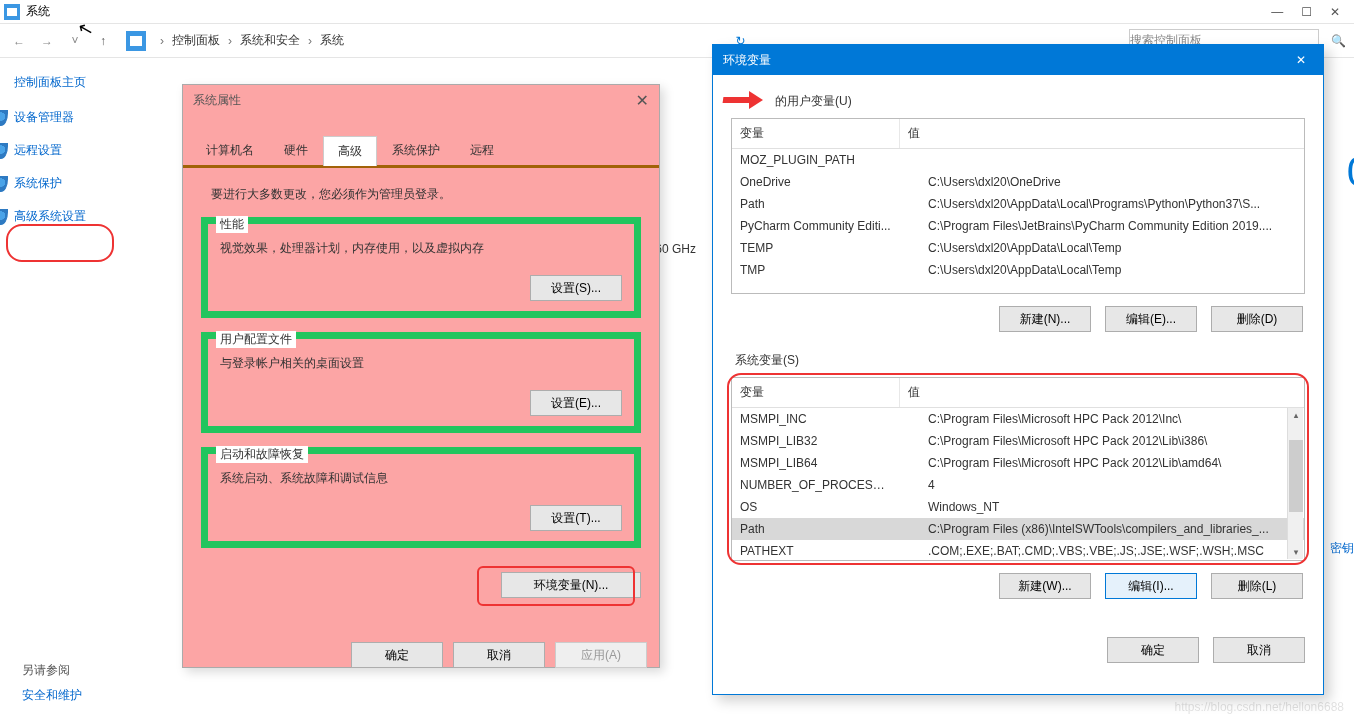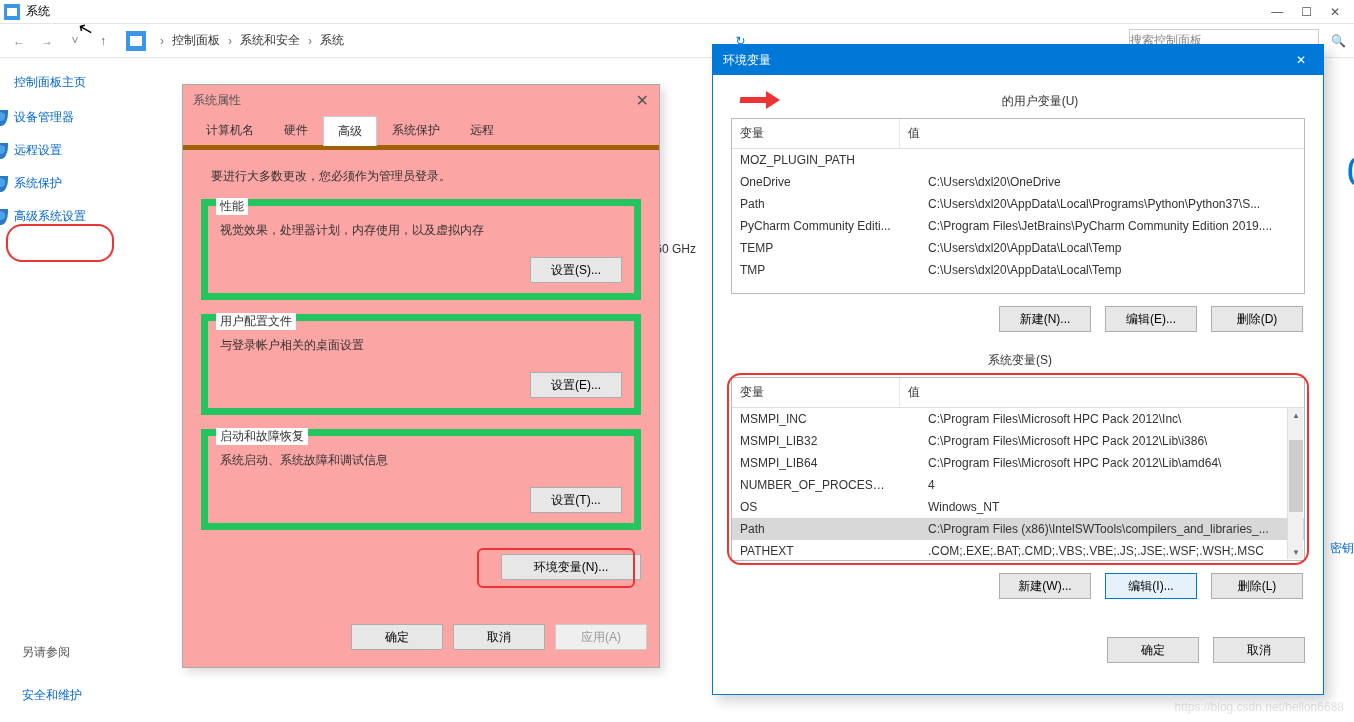--- a/index.html
+++ b/index.html
@@ -24,28 +24,28 @@
     .search-icon { margin-left: 6px; color: #666; }
 
     
     .sidebar { position: absolute; left: 0; top: 58px; width: 180px; padding: 16px 10px 0 14px; }
     .side-link { color: #0066cc; margin-bottom: 16px; display: flex; align-items: center; gap: 6px;}
     .side-main { margin-bottom: 18px; }
     .shield-icon { width: 14px; height: 16px; display: inline-block; }
     .shield-blue { background: radial-gradient(circle at 50% 40%, #4aa3e8 40%, #2e7ac2 41%); border-radius: 0 0 50% 50% / 0 0 80% 80%; border:1px solid #2e7ac2;}
 
     .bottom-links { position: absolute; left: 22px; bottom: 18px; }
-    .bottom-links div { color: #555; margin-top: 26px; }
+    .bottom-links div { color: #555; margin-top: 8px; }
     .bottom-links .blue { color:#0066cc; }
 
     
     .dialog-sp { position: absolute; left: 182px; top: 84px; width: 478px; height: 584px; background: #fca5a5; border: 1px solid #aaa; box-shadow: 4px 4px 10px rgba(0,0,0,.15); }
     .dlg-titlebar { height: 30px; display: flex; align-items: center; padding: 0 10px; color:#555;}
     .dlg-close { margin-left: auto; font-size: 16px; color: #555; }
-    .tabs { display: flex; padding: 0 8px; border-bottom: 5px solid #a16207; margin-top:0;}
+    .tabs { display: flex; padding: 0 8px; border-bottom: 3px solid #a16207; margin-top:20px;}
     .tab { padding: 6px 14px 6px; border: 1px solid transparent; border-bottom: none; color: #333; }
     .tab.active { border-color: #ccc; background: #fff; position: relative; top: 1px; }
     .dlg-body { padding: 12px 18px 10px; }
     .admin-note { margin: 6px 10px 14px; color:#333;}
     .group { border: 7px solid #22c55e; padding: 8px 12px 10px; margin-bottom: 14px; position: relative; }
     .group-title { position: absolute; top: -8px; left: 8px; background: #fff; padding: 0 4px; color:#333;}
     .group-desc { margin: 8px 0 18px; color:#333;}
     .btn { min-width: 92px; height: 26px; background: #e7e7e7; border: 1px solid #adadad; display: inline-flex; align-items: center; justify-content: center; padding: 0 12px; }
     .btn-row-right { display: flex; justify-content: flex-end; }
     .env-btn-wrap { display:flex; justify-content:flex-end; padding: 0 18px 12px;}
@@ -54,21 +54,21 @@
     .btn.disabled { color: #999; border-color:#ccc; background:#efefef;}
 
     
     .ghz { position:absolute; left: 650px; top: 240px; color:#333; background:#fff; padding:2px;}
 
     
     .dialog-ev { position: absolute; left: 712px; top: 44px; width: 612px; height: 651px; background: #fff; border: 1px solid #0078d7; box-shadow: 6px 6px 12px rgba(0,0,0,.18); }
     .ev-title { height: 30px; background: #0078d7; color: #fff; display: flex; align-items: center; padding: 0 10px; }
     .ev-close { margin-left: auto; width: 24px; height: 24px; display:flex;align-items:center;justify-content:center; }
     .ev-body { padding: 14px 18px; }
-    .ev-section-label { color: #333; margin: 4px 17px 8px; position:relative; padding-left:4px;text-align:center;}
+    .ev-section-label { color: #333; margin: 4px 0 8px; position:relative; padding-left:4px;}
     .red-arrow { position:absolute; left:-8px; top:-2px; width: 42px; height: 18px; }
     .red-arrow::before{content:"";position:absolute;left:0;top:6px;width:30px;height:6px;background:#e33;transform:skewX(-8deg);}
     .red-arrow::after{content:"";position:absolute;left:26px;top:0;border-left:14px solid #e33;border-top:9px solid transparent;border-bottom:9px solid transparent;}
     .var-table { border: 1px solid #bbb; height: 176px; overflow: hidden; }
     .var-head { display: flex; background: #fff; border-bottom: 1px solid #e0e0e0; }
     .var-head div { padding: 6px 8px; color:#333;}
     .col-name { width: 168px; border-right: 1px solid #e8e8e8; }
     .col-val { flex: 1; }
     .var-row { display: flex; gap: 20px; }
     .var-row div { padding: 4px 8px; white-space: nowrap; overflow: hidden; text-overflow: ellipsis; color:#333;}

